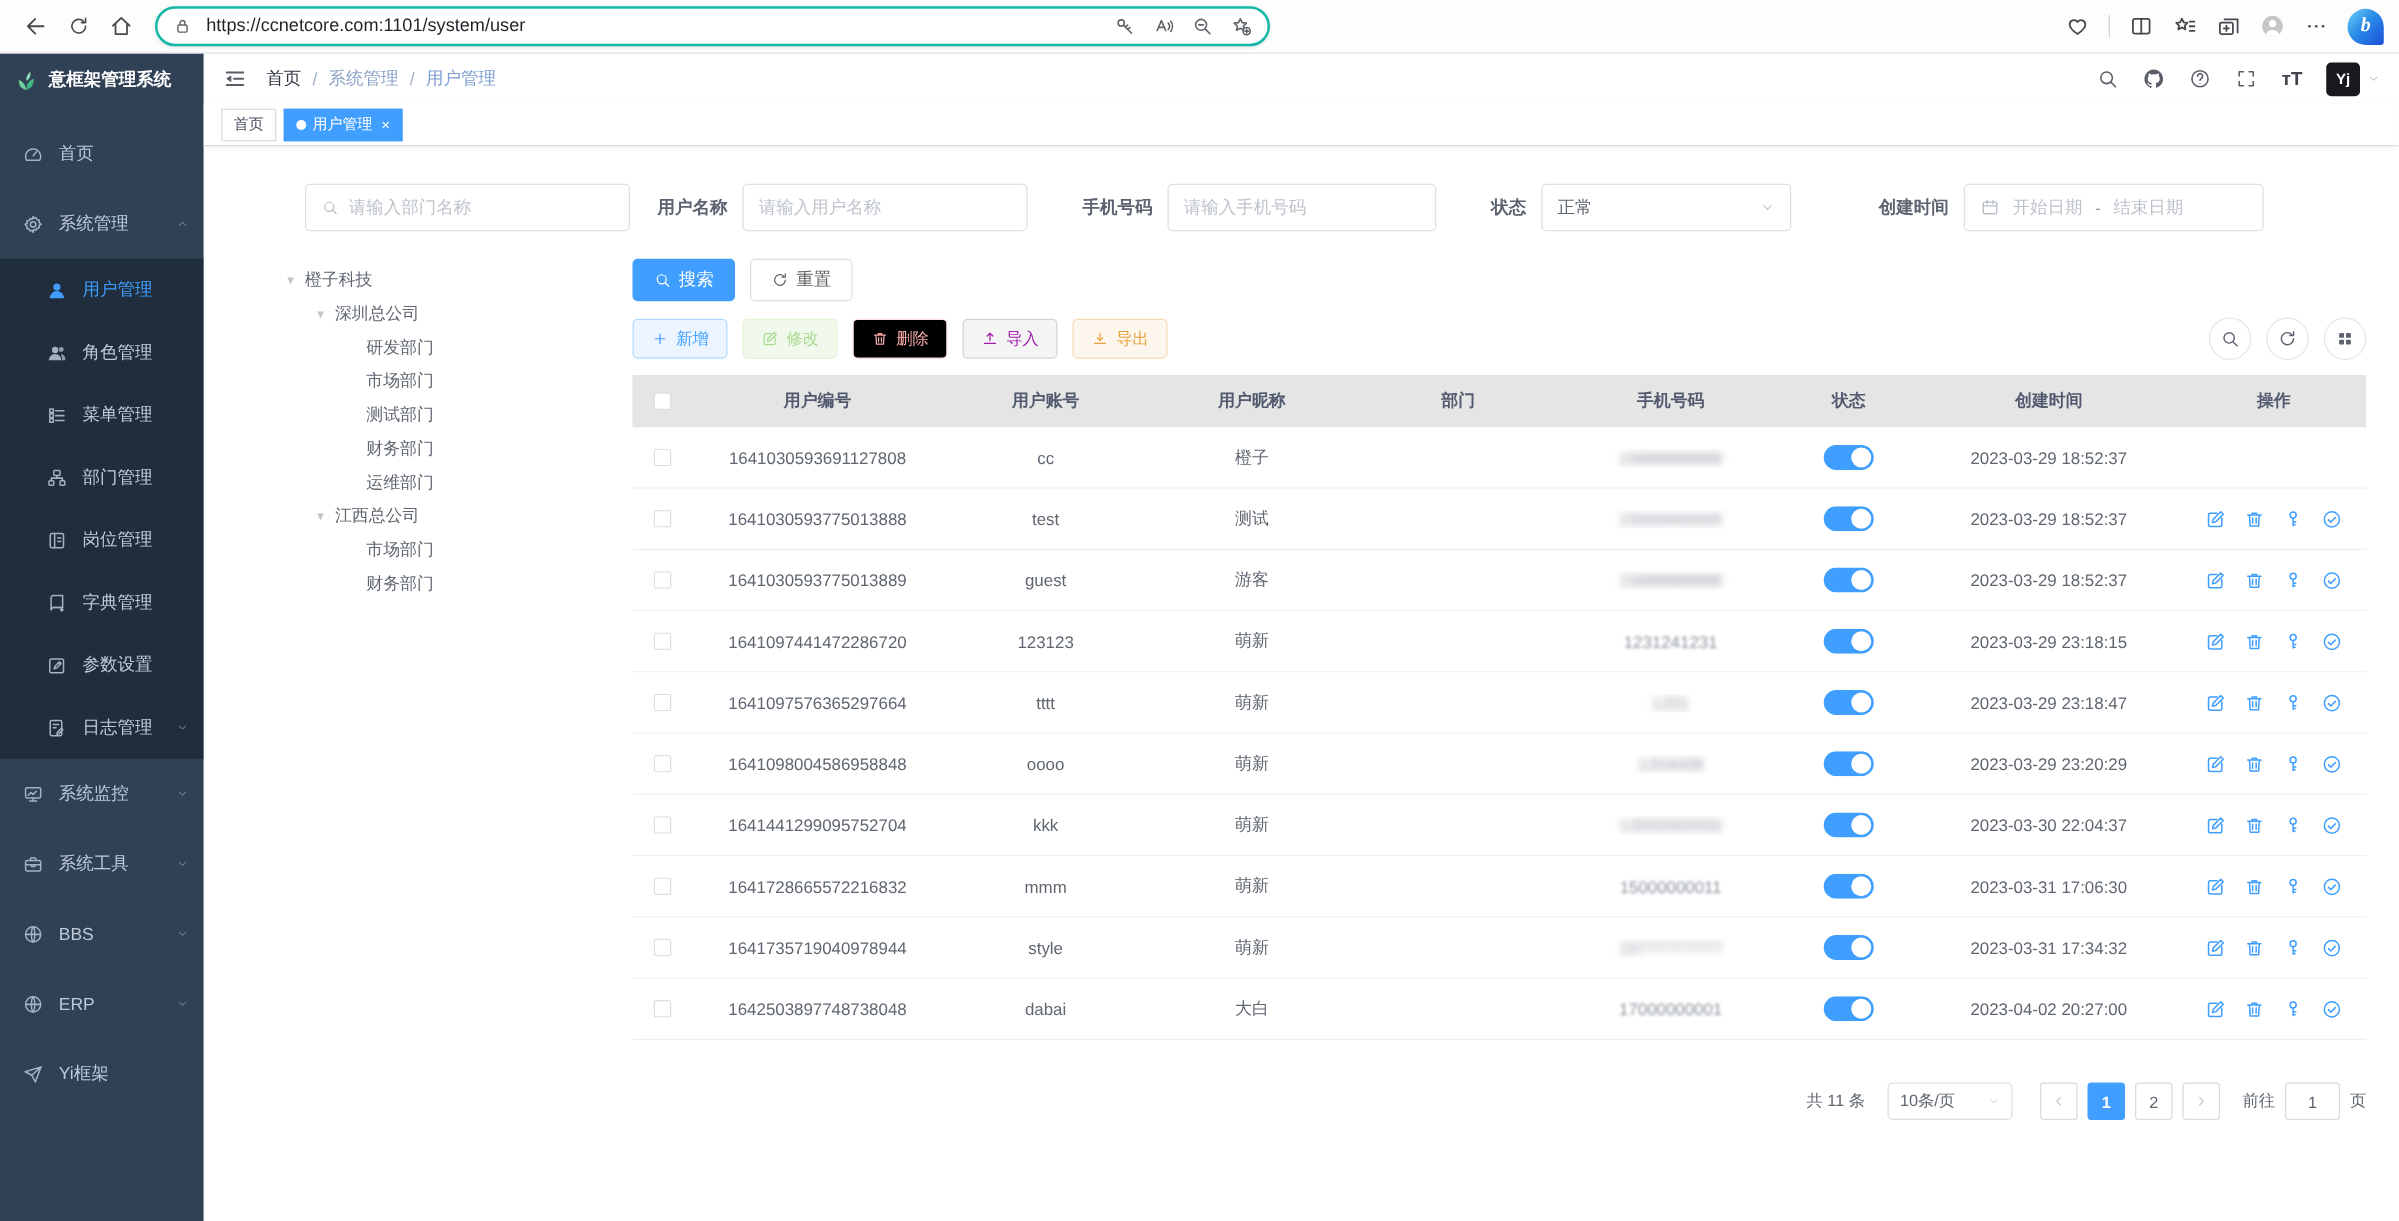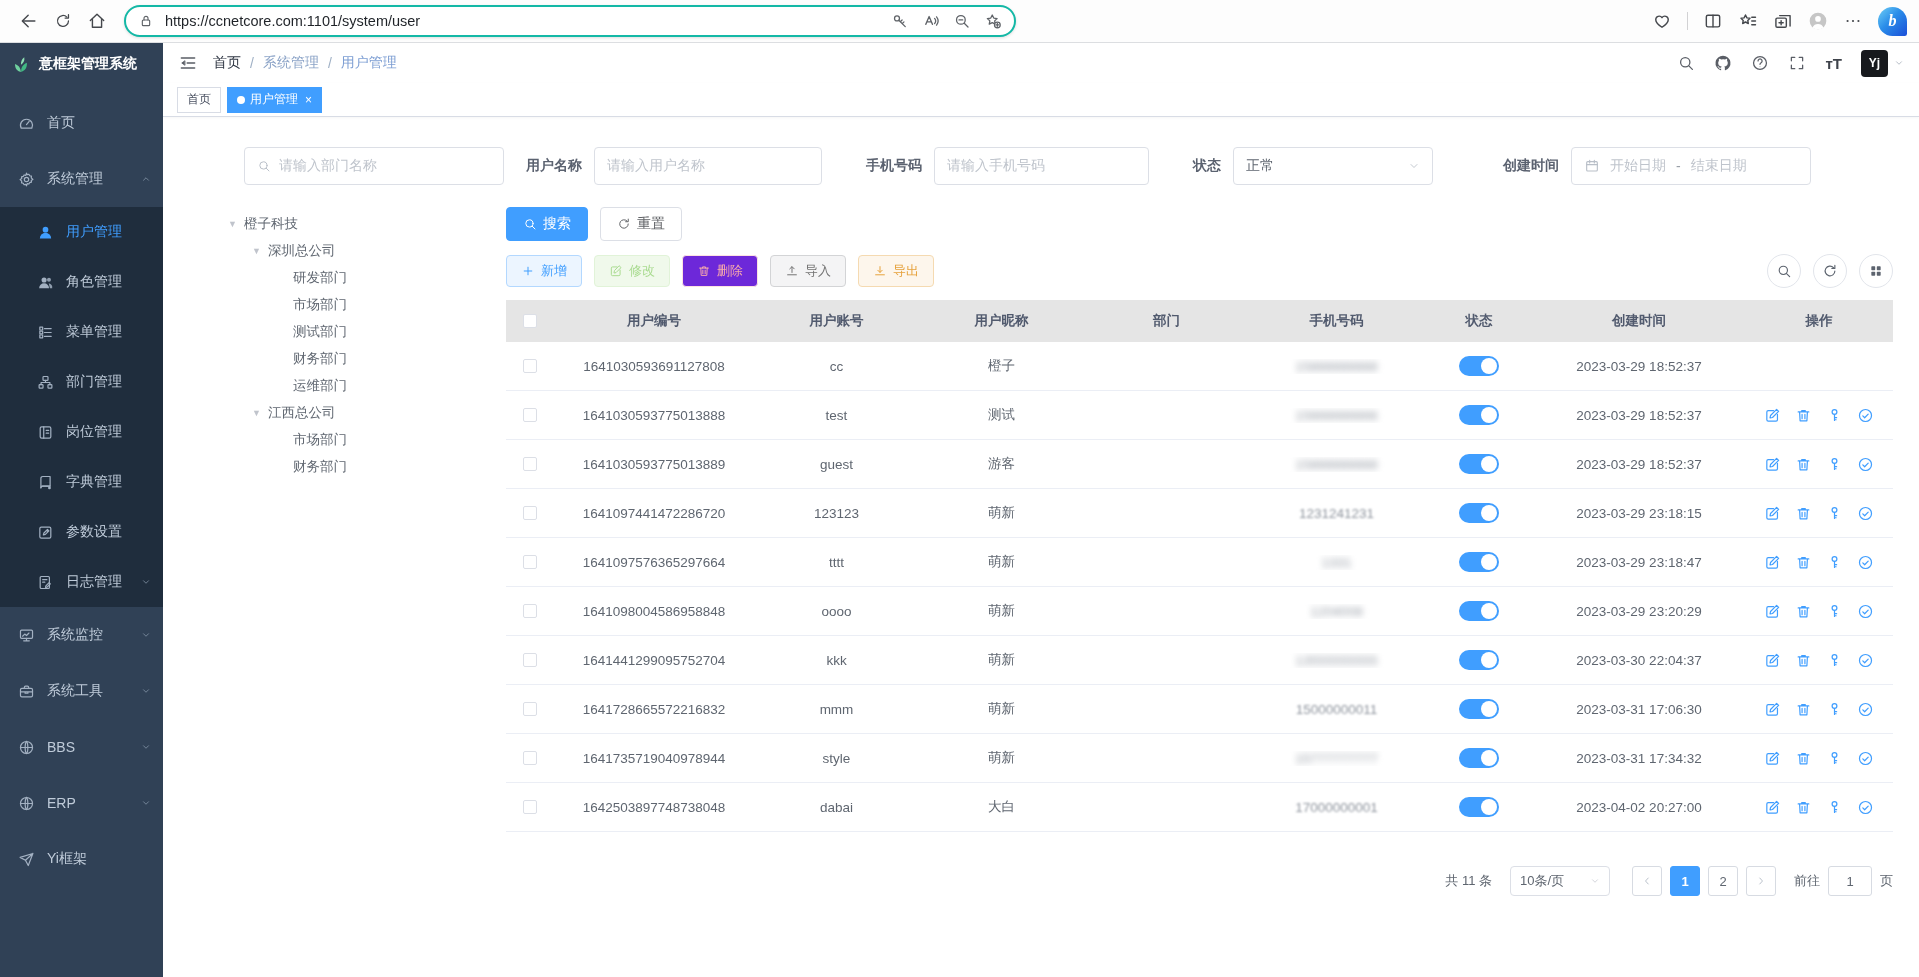--- a/index.html
+++ b/index.html
@@ -95,22 +95,22 @@
   .btn { display:inline-flex; align-items:center; gap:6px; height:34px; padding:0 16px;
     border-radius:4px; border:1px solid #dcdfe6; background:#fff; color:#606266;
     font-size:14px; cursor:pointer; font-family:inherit; }
   .btn .ic { color:inherit; }
   .btn.primary { background:#409eff; border-color:#409eff; color:#fff; }
   .action-row { display:flex; align-items:center; gap:12px; }
   .toolbar-row { display:flex; align-items:center; margin-top:13px; }
   .btn.sm { height:32px; padding:0 14px; font-size:13px; margin-right:12px; }
   .b-add { background:#ecf5ff; border-color:#b3d8ff; color:#409eff; }
   .b-edit { background:#f0f9eb; border-color:#e1f3d8; color:#a9db90; }
-  .b-del { background:#6d28d9; border-color:#fde2e2; color:#f8abab; }
-  .b-imp { background:#f4f4f5; border-color:#d3d4d6; color:#737373;font-family:Liberation Mono, monospace; }
+  .b-del { background:#000000; border-color:#fde2e2; color:#f8abab; }
+  .b-imp { background:#f4f4f5; border-color:#d3d4d6; color:#a21caf;font-family:Liberation Mono, monospace; }
   .b-exp { background:#fdf6ec; border-color:#f5dab1; color:#e6a23c; }
   .tool-circles { margin-left:auto; display:flex; align-items:center; }
   .circle-btn { width:34px; height:34px; border:1px solid #e2e5eb; border-radius:50%;
     margin-left:12px; display:inline-flex; align-items:center; justify-content:center;
     color:#5c636e; background:#fff; cursor:pointer; }
 
   .table { margin-top:12px; width:100%; }
   .t-head { display:flex; align-items:center; height:42px; background:#e5e5e5;
     font-weight:700; color:#515a6e; font-size:13.5px; }
   .t-row { display:flex; align-items:center; height:49px; border-bottom:1px solid #ebeef5;

